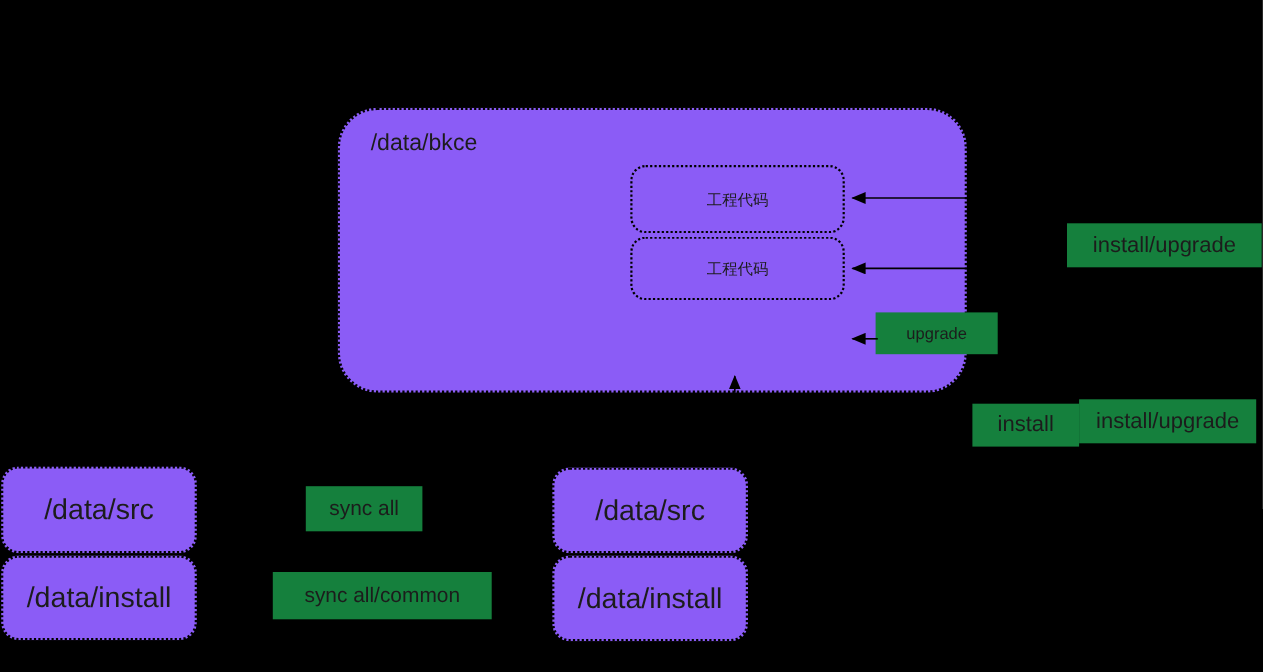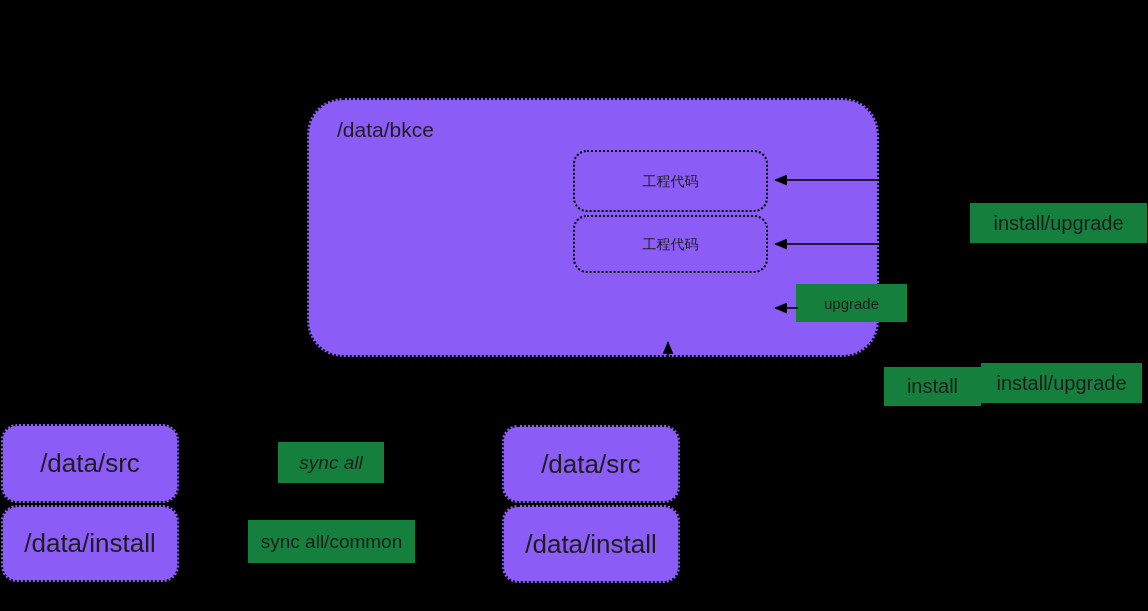--- a/index.html
+++ b/index.html
@@ -47,22 +47,22 @@
   .lbox1{left:1px;top:424px;width:178px;height:79px;}
   .lbox2{left:1px;top:505px;width:178px;height:77px;}
   .mbox1{left:502px;top:425px;width:178px;height:78px;}
   .mbox2{left:502px;top:505px;width:178px;height:78px;}
   
   .lbl-install-upgrade-top{left:970px;top:203px;width:177px;height:40px;font-size:20px;}
   .lbl-upgrade{left:796px;top:284px;width:111px;height:38px;font-size:15px;}
   .lbl-initdata{left:557px;top:368px;width:91px;height:35px;font-size:17px;}
   .lbl-render{left:884px;top:367px;width:97px;height:39px;font-size:20px;}
   .lbl-install-upgrade-bottom{left:981px;top:363px;width:161px;height:40px;font-size:20px;}
-  .lbl-sync-all{left:278px;top:442px;width:106px;height:41px;font-size:19px;font-style:italic;}
-  .lbl-sync-all-common{left:248px;top:520px;width:167px;height:43px;font-size:19px;}
+  .lbl-sync-all{left:278px;top:442px;width:106px;height:41px;font-size:19px;}
+  .lbl-sync-all-common{left:248px;top:520px;width:199px;height:43px;font-size:19px;}
   
   .arrows{
     position:absolute;left:0;top:0;width:1148px;height:611px;
     pointer-events:none;
   }
 </style>
 </head>
 <body>
 
 <div class="stage">

